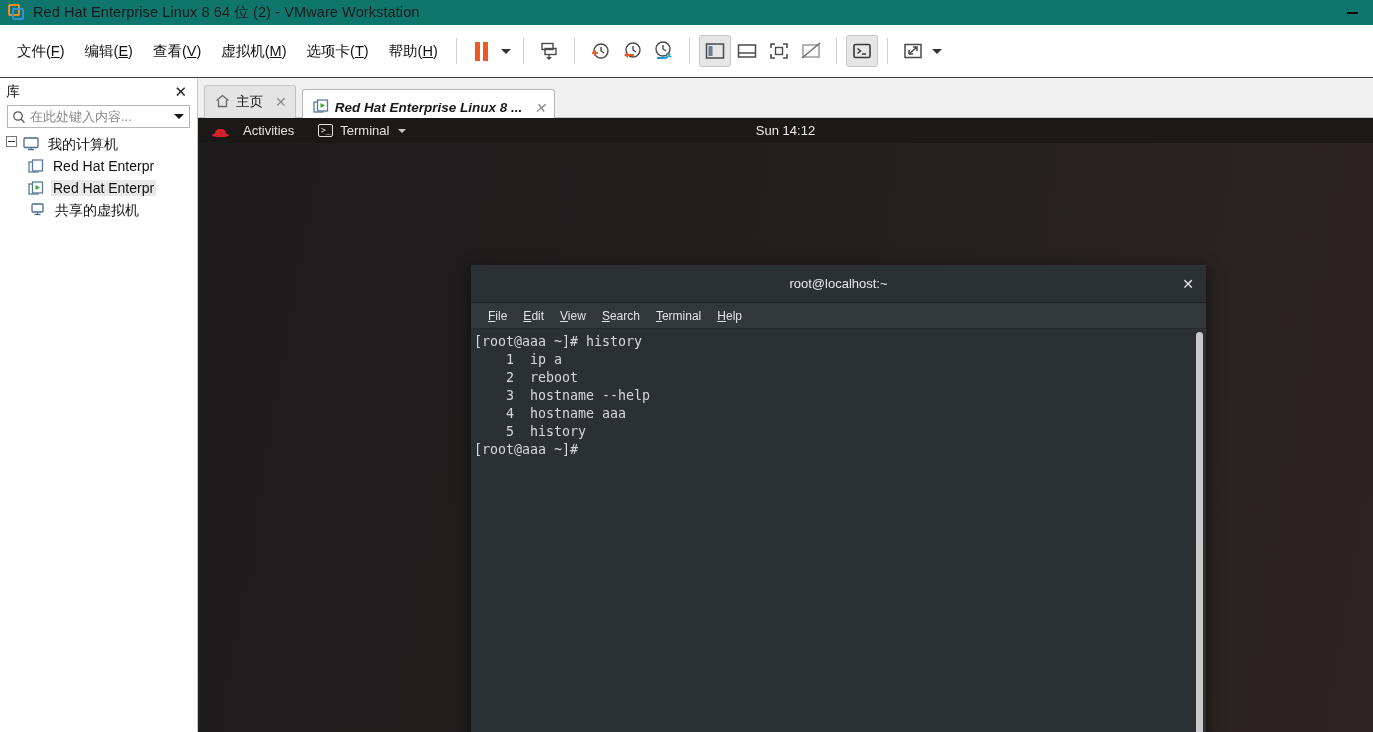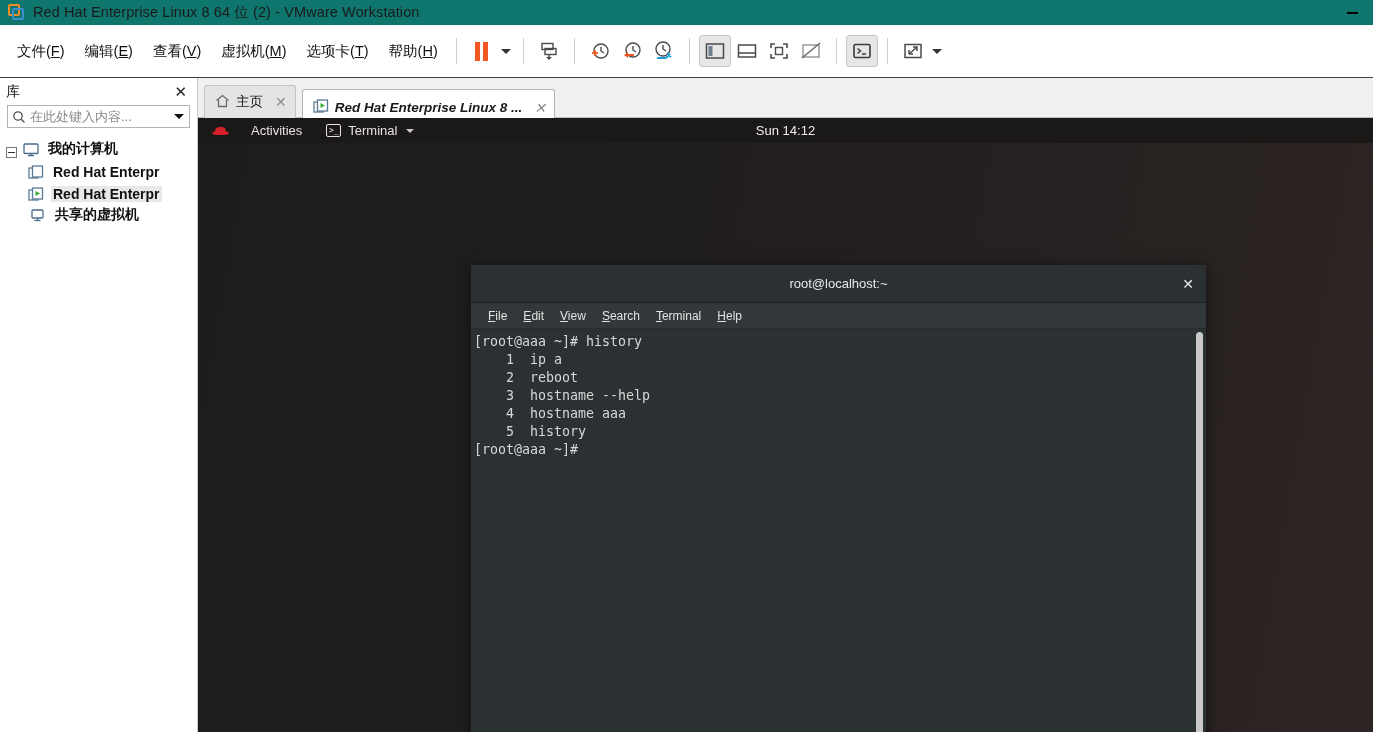--- a/index.html
+++ b/index.html
@@ -99,22 +99,22 @@
   .sb-search .ph {
     font-size: 13px; color: #8a8a8a; flex: 1 1 auto; white-space: nowrap; overflow: hidden;
   }
   .sb-search .drop {
     width: 20px; display: flex; align-items: center; justify-content: center; flex: 0 0 auto;
   }
   .sb-tree {
     margin: 8px 0 0 0; padding: 0;
   }
   .tree-row {
-    display: flex; align-items: flex-end; height: 22px; font-size: 14px; color: #111;
-    white-space: nowrap; padding-left: 6px; font-weight: bold;
+    display: flex; align-items: flex-start; height: 22px; font-size: 14px; color: #111;
+    white-space: nowrap; padding-left: 6px;
   }
   .tree-row.selected .tr-label { background: #e8e8e8; }
   .expander {
     width: 11px; height: 11px; border: 1px solid #767676; background: #fff;
     display: flex; align-items: center; justify-content: center; margin-right: 6px;
     flex: 0 0 auto; box-sizing: border-box;
   }
   .expander i { width: 7px; height: 1px; background: #333; display: block; }
   .indent-1 { padding-left: 28px; }
   .indent-2 { padding-left: 30px; }
@@ -145,21 +145,21 @@
   .vm-desktop {
     position: absolute; left: 198px; top: 118px; width: 1175px; height: 614px;
     background: linear-gradient(100deg, #1e1c1c 0%, #211e1e 40%, #272121 70%, #2d2524 100%);
     overflow: hidden;
   }
   .gnome-bar {
     position: absolute; left: 0; top: 0; width: 1175px; height: 25px;
     background: #1b1818; display: flex; align-items: center; color: #e6e1e1;
     font-size: 13px;
   }
-  .gb-activities { display: flex; align-items: center; gap: 22px; margin-left: 14px; }
+  .gb-activities { display: flex; align-items: flex-end; gap: 14px; margin-left: 14px; }
   .rh-hat {
     width: 17px; height: 11px; position: relative; flex: 0 0 auto;
   }
   .rh-hat .brim {
     position: absolute; left: 0; bottom: 1px; width: 17px; height: 4px;
     background: #d5222a; border-radius: 50% 50% 45% 45%;
   }
   .rh-hat .crown {
     position: absolute; left: 3px; bottom: 3px; width: 11px; height: 6px;
     background: #d5222a; border-radius: 6px 6px 2px 2px;

